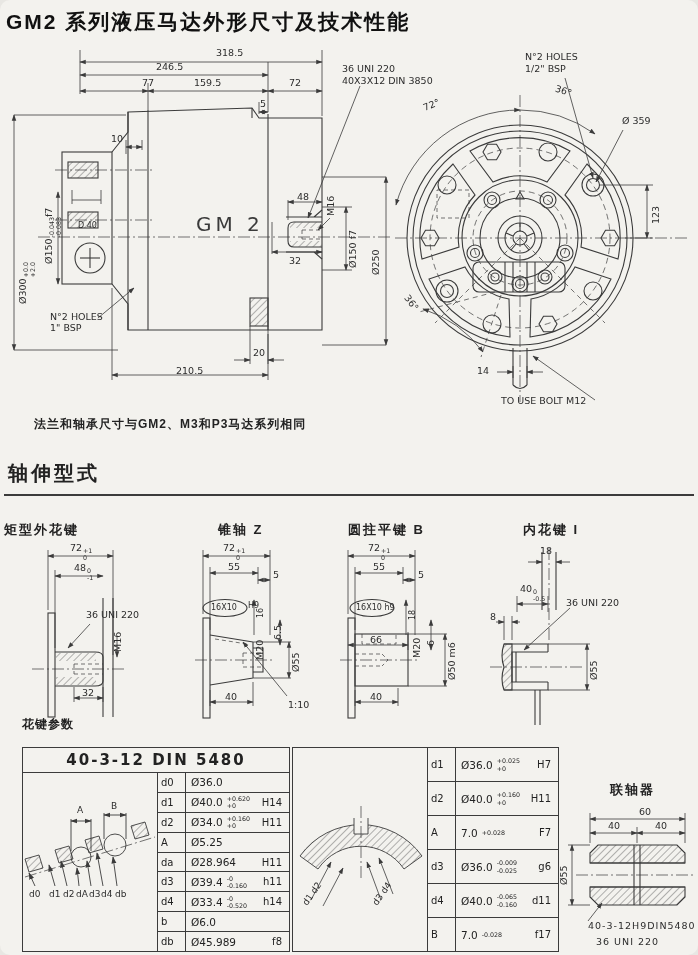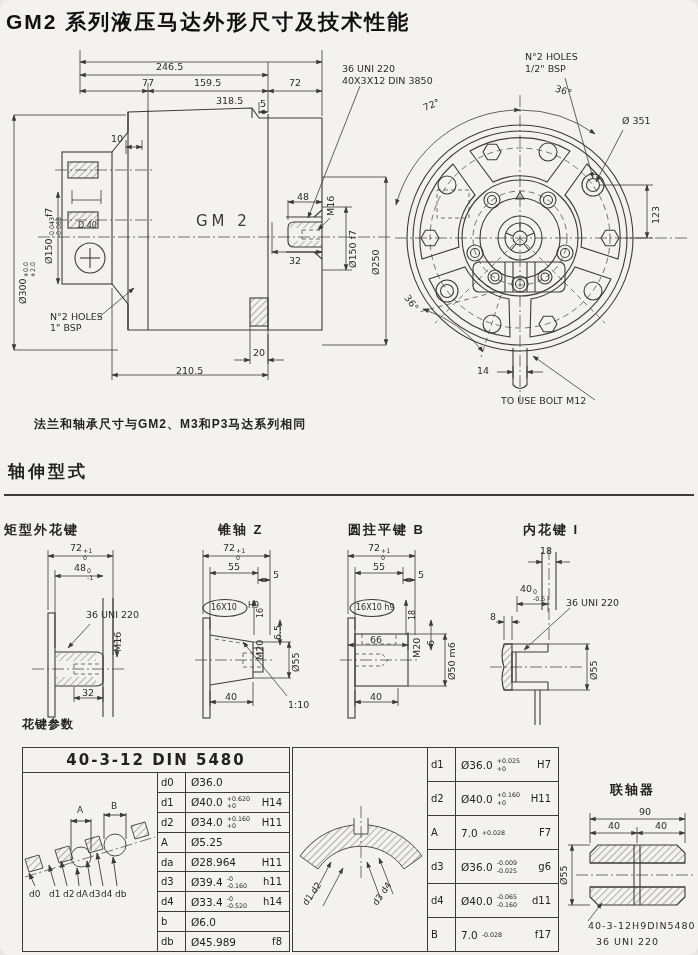--- a/index.html
+++ b/index.html
@@ -1,28 +1,28 @@
 <!DOCTYPE html>
 <html><head>
 <meta charset="utf-8">
 <style>
   html,body{margin:0;padding:0;background:#e8e7e3;}
   #page{position:relative;width:698px;height:955px;background:#f3f2ee;overflow:hidden;
         font-family:"Liberation Sans",sans-serif;color:#222;border-radius:10px;}
   .lbl{position:absolute;font-size:9.5px;color:#2c2c2c;white-space:nowrap;
        font-family:"DejaVu Sans",sans-serif;line-height:1;}
   .v{transform:rotate(-90deg);transform-origin:0 0;}
-  .big{font-size:15px;letter-spacing:4px;color:#3a3a3a;}
+  .big{font-size:20px;letter-spacing:4px;color:#3a3a3a;}
   .tol{display:inline-flex;flex-direction:column;font-size:6.3px;line-height:1.15;
        vertical-align:-2px;margin-left:1px;}
   .tol i{font-style:normal;}
   .small{font-size:8px;}
   h1{position:absolute;left:6px;top:8px;margin:0;font-size:21px;font-weight:bold;
      letter-spacing:2px;color:#111;}
-  .h2{position:absolute;left:8px;top:460px;font-size:17px;font-weight:bold;letter-spacing:3px;}
+  .h2{position:absolute;left:8px;top:460px;font-size:20px;font-weight:bold;letter-spacing:3px;}
   .rule{position:absolute;left:4px;top:494px;width:690px;height:0;border-top:2px solid #3b3b3b;}
   .note{position:absolute;left:34px;top:416px;font-size:12px;font-weight:bold;letter-spacing:1px;}
   .params{position:absolute;left:22px;top:716px;font-size:12px;font-weight:bold;letter-spacing:1px;}
   .shtitle{position:absolute;font-size:13px;font-weight:bold;letter-spacing:2px;}
   .abs{position:absolute;}
   svg{display:block;}
   
   .tbl{position:absolute;border:1.5px solid #3b3b3b;display:flex;flex-direction:column;}
   .hd{height:24px;line-height:24px;text-align:center;border-bottom:1.5px solid #3b3b3b;
       font-size:15px;font-weight:bold;letter-spacing:2px;font-family:"DejaVu Sans",sans-serif;}
@@ -130,21 +130,21 @@
         <rect x="282" y="199" width="32" height="6" fill="url(#hatch)" stroke="none"></rect>
       </g>
       <g stroke="#3b3b3b" stroke-width="0.7" fill="none">
         <line x1="30" y1="195" x2="384" y2="195" stroke-dasharray="12 3 2 3"></line>
         <line x1="47" y1="128" x2="146" y2="128" stroke-dasharray="12 3 2 3"></line>
         <line x1="47" y1="178" x2="146" y2="178" stroke-dasharray="12 3 2 3"></line>
         <path d="M294,188 L314,188 M294,197 L314,197 M294,188 L294,197" stroke-dasharray="4 3"></path>
       </g>
     </svg>
 
-    <span class="lbl" style="left:208px;top:6px;margin-top:48px;">318.5</span>
+    <span class="lbl" style="left:208px;top:6px;">318.5</span>
     <span class="lbl" style="left:148px;top:20px;">246.5</span>
     <span class="lbl" style="left:96px;top:36px;margin-left:38px;">77</span>
     <span class="lbl" style="left:186px;top:36px;">159.5</span>
     <span class="lbl" style="left:281px;top:36px;">72</span>
     <span class="lbl" style="left:252px;top:57px;">5</span>
     <span class="lbl" style="left:103px;top:92px;">10</span>
     <span class="lbl big" style="left:188px;top:172px;">GM 2</span>
     <span class="lbl" style="left:289px;top:150px;">48</span>
     <span class="lbl v" style="left:318px;top:174px;">M16</span>
     <span class="lbl v" style="left:340px;top:226px;">Ø150 f7</span>
@@ -252,21 +252,21 @@
         <line x1="128" y1="326" x2="128" y2="338"></line>
           <line x1="142" y1="326" x2="142" y2="338"></line>
         <line x1="210" y1="360" x2="148" y2="316" marker-end="url(#ar)"></line>
       </g>
     </svg>
 
     <span class="lbl" style="left:140px;top:12px;">N°2 HOLES</span>
     <span class="lbl" style="left:140px;top:24px;">1/2" BSP</span>
     <span class="lbl" style="left:170px;top:46px;transform:rotate(18deg);">36°</span>
     <span class="lbl" style="left:38px;top:60px;transform:rotate(-22deg);">72°</span>
-    <span class="lbl" style="left:237px;top:76px;">Ø 351</span>
+    <span class="lbl" style="left:237px;top:76px;">Ø 359</span>
     <span class="lbl v" style="left:266px;top:184px;">123</span>
     <span class="lbl" style="left:18px;top:258px;transform:rotate(52deg);">36°</span>
     <span class="lbl" style="left:92px;top:326px;">14</span>
     <span class="lbl" style="left:116px;top:356px;">TO USE BOLT M12</span>
   </div>
 
   <span class="note">法兰和轴承尺寸与GM2、M3和P3马达系列相同</span>
   <span class="h2">轴伸型式</span>
   <div class="rule"></div>
 
@@ -721,21 +721,21 @@
       <g stroke="#3b3b3b" stroke-width="1.1" fill="none">
         <path d="M40,70 L119,70 L127,78 L127,88 L32,88 L32,78 Z" fill="url(#hatch)"></path>
         <path d="M32,112 L127,112 L127,122 L119,130 L40,130 L32,122 Z" fill="url(#hatch)"></path>
         <line x1="76" y1="70" x2="76" y2="130"></line>
           <line x1="82" y1="70" x2="82" y2="130"></line>
         <line x1="32" y1="88" x2="127" y2="88"></line>
           <line x1="32" y1="112" x2="127" y2="112"></line>
       </g>
       <line x1="18" y1="100" x2="138" y2="100" stroke="#3b3b3b" stroke-width="0.7" stroke-dasharray="12 3 2 3"></line>
     </svg>
-    <span class="lbl" style="left:81px;top:32px;">90</span>
+    <span class="lbl" style="left:81px;top:32px;">60</span>
     <span class="lbl" style="left:50px;top:46px;">40</span>
     <span class="lbl" style="left:97px;top:46px;">40</span>
     <span class="lbl v" style="left:1px;top:110px;">Ø55</span>
     <span class="lbl" style="left:30px;top:146px;letter-spacing:1px;">40-3-12H9DIN5480</span>
     <span class="lbl" style="left:38px;top:162px;letter-spacing:1px;">36 UNI 220</span>
   </div>
 
 </div>
 
 </body></html>

